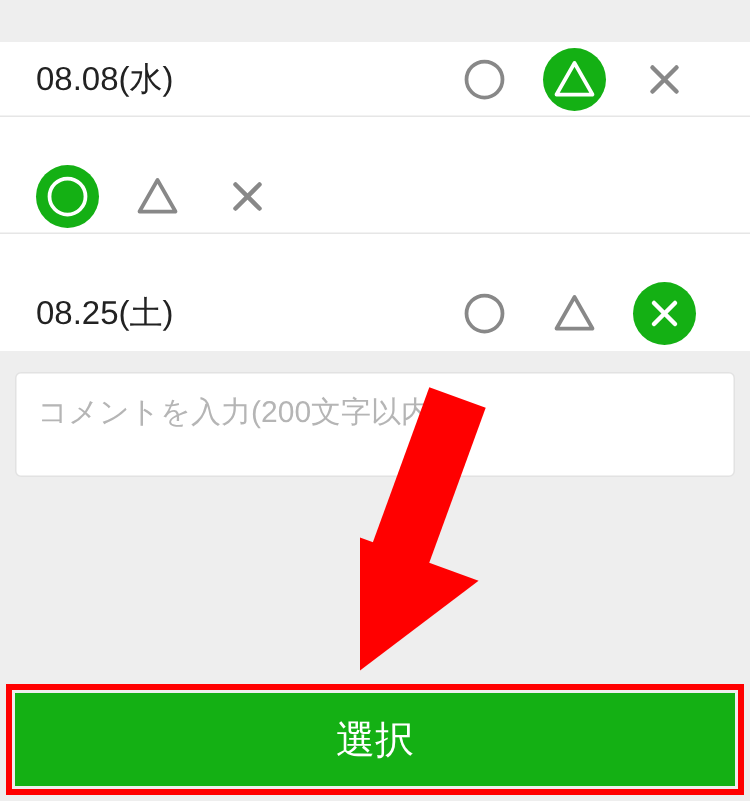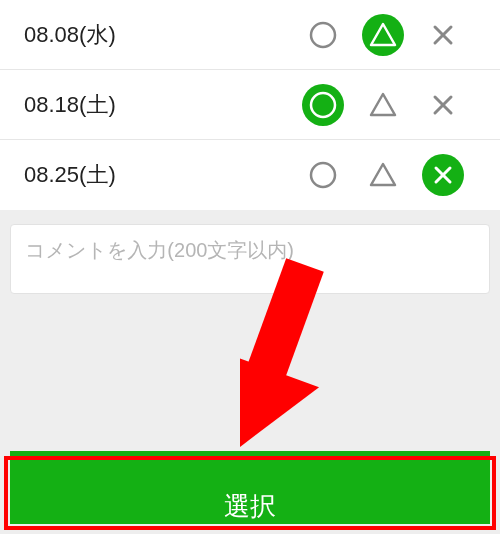--- a/index.html
+++ b/index.html
@@ -10,24 +10,25 @@
     height: 534px;
     overflow: hidden;
     position: relative;
   }
   .list {
     background: #fff;
   }
   .row {
     display: flex;
     align-items: center;
-    height: 70px;
+    height: 50px;
     padding: 0 36px 0 24px;
     border-bottom: 1px solid #e6e6e6;
     background: #fff;
+    margin-top: 28px;
   }
   .row:last-child { border-bottom: none; }
   .date {
     flex: 1;
     font-size: 22px;
     color: #222;
   }
   .opts {
     display: flex;
     align-items: center;
@@ -65,28 +66,28 @@
   }
   .comment-input::placeholder { color: #b5b5b5; }
   .submit-wrap {
     position: absolute;
     left: 0; right: 0; bottom: 0;
     padding: 10px 10px 10px 10px;
     background: #eeeeee;
   }
   .submit-btn {
     width: 100%;
-    height: 73px;
+    height: 62px;
     background: #14b014;
     color: #fff;
     font-size: 26px;
     border: none;
     cursor: pointer;
     display: flex;
-    align-items: flex-end;
+    align-items: center;
     justify-content: center;
   }
   .highlight-box {
     position: absolute;
     left: 4px;
     right: 4px;
     bottom: 4px;
     height: 74px;
     border: 4px solid #ff0000;
     pointer-events: none;
@@ -125,21 +126,20 @@
             <line x1="5" y1="5" x2="21" y2="21" stroke="#888" stroke-width="3" stroke-linecap="round"></line>
             <line x1="21" y1="5" x2="5" y2="21" stroke="#888" stroke-width="3" stroke-linecap="round"></line>
           </svg>
       </div>
     </div>
   </div>
 
 
 
   <div class="row">
-    <div class="date">08.18(土)</div>
     <div class="opts">
       <div class="opt selected">
         <svg width="30" height="30">
             <circle cx="15" cy="15" r="12" fill="none" stroke="#fff" stroke-width="2.5"></circle>
           </svg>
       </div>
       <div class="opt">
         <svg width="30" height="30">
             <polygon points="15,4 27,25 3,25" fill="none" stroke="#888" stroke-width="2.5" stroke-linejoin="round"></polygon>
           </svg>

